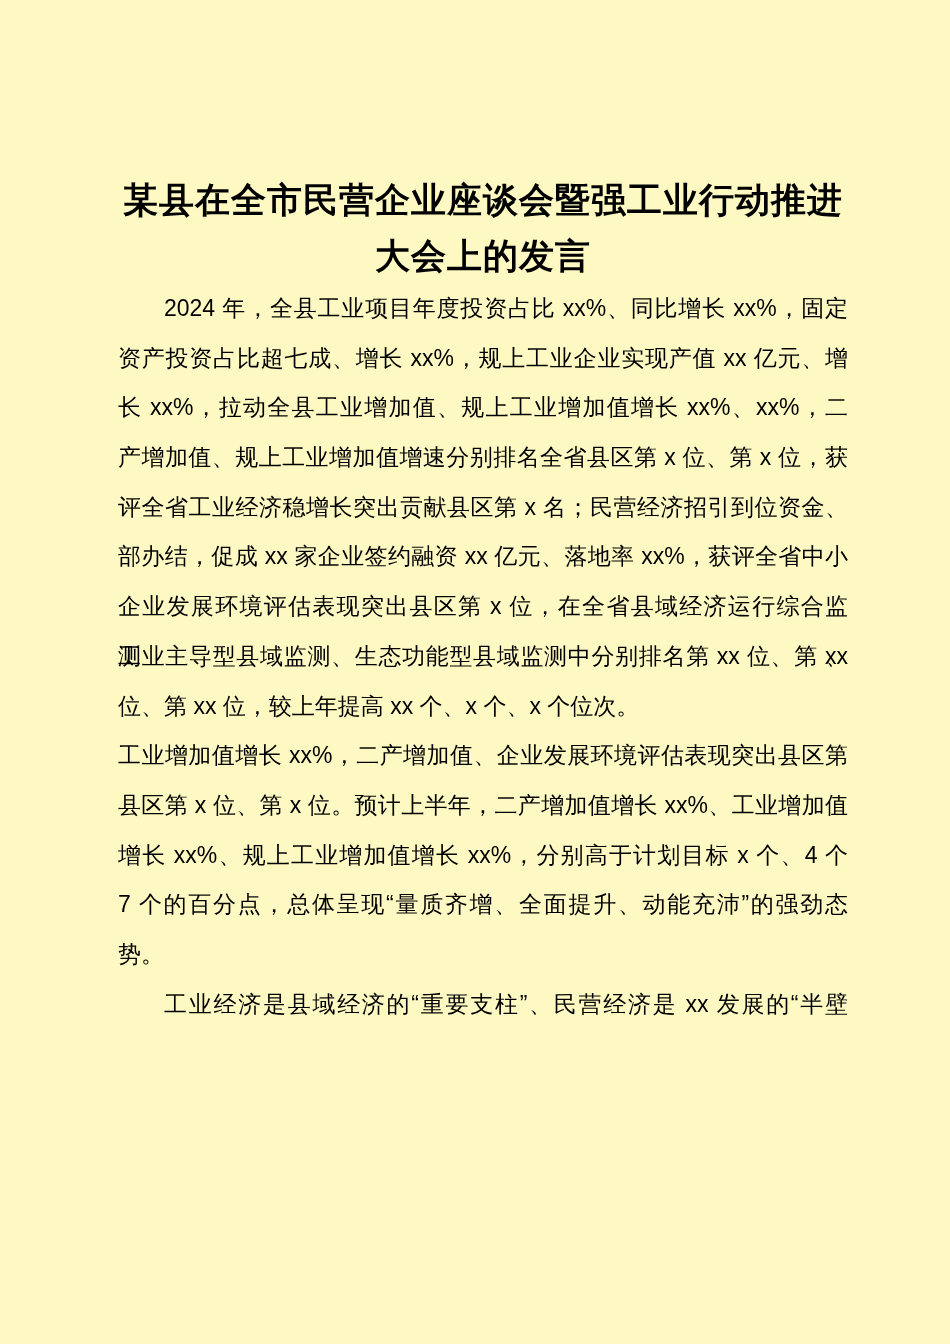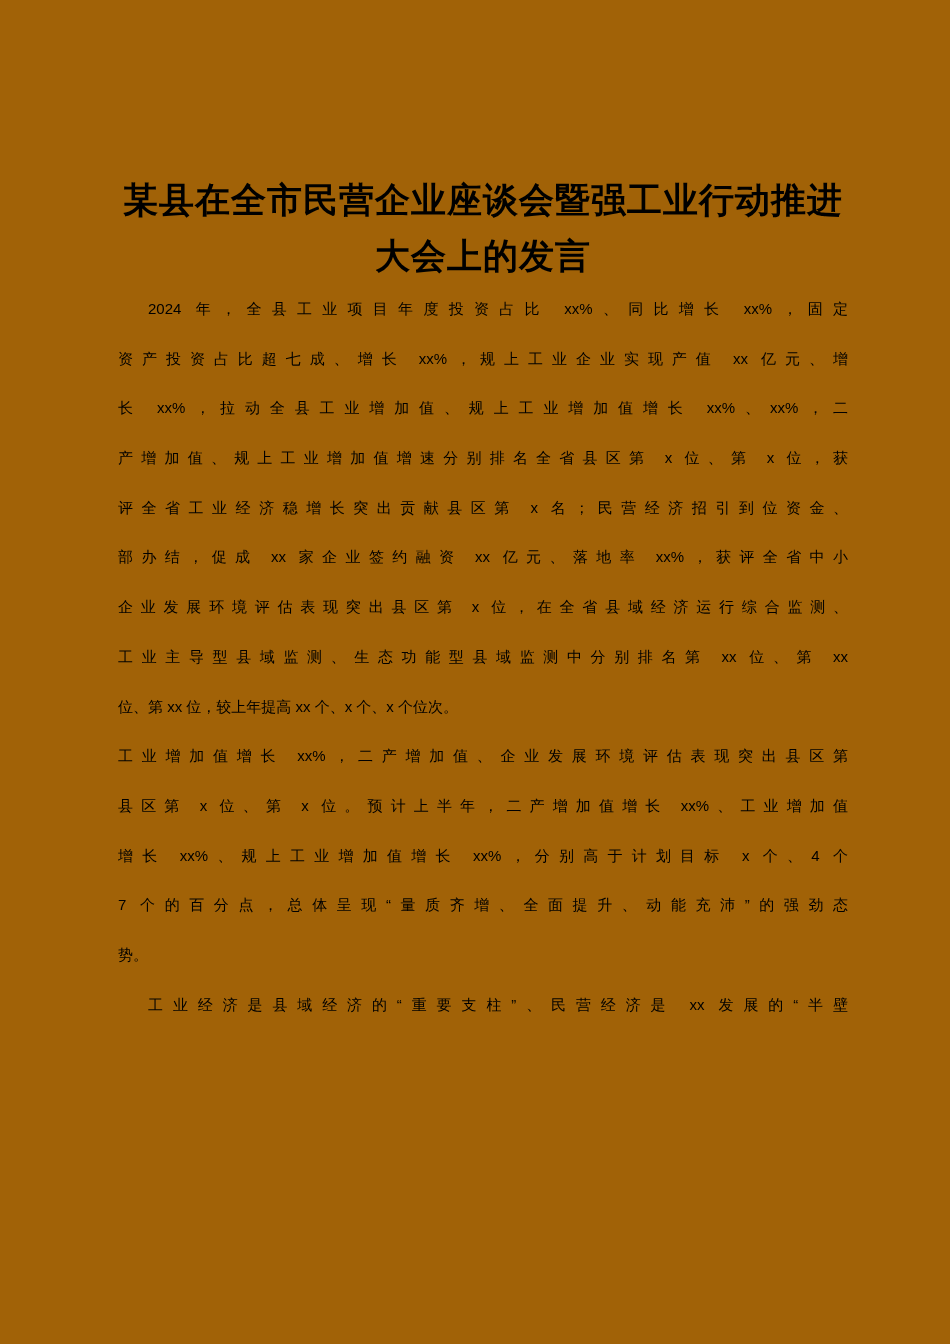--- a/index.html
+++ b/index.html
@@ -11,42 +11,42 @@
     width: 950px;
     height: 1344px;
     overflow: hidden;
     font-family: "Liberation Sans", sans-serif;
     color: #000000;
   }
   .page {
     position: relative;
     width: 950px;
     height: 1344px;
-    background: #a16207;
+    background: #fef9c3;
   }
   .content {
     position: absolute;
     left: 118px;
     top: 172px;
     width: 730px;
   }
   .doc-title {
     margin: 0;
     font-size: 35px;
     font-weight: bold;
     line-height: 56px;
     text-align: center;
     letter-spacing: 1px;
   }
   .title-line {
     display: block;
   }
   .body-text {
     margin-top: 0;
-    font-size: 15px;
+    font-size: 23px;
     line-height: 49.7px;
   }
   .para {
     margin: 0;
   }
   
   .line {
     text-align: justify;
     text-align-last: justify;
     height: 49.7px;

